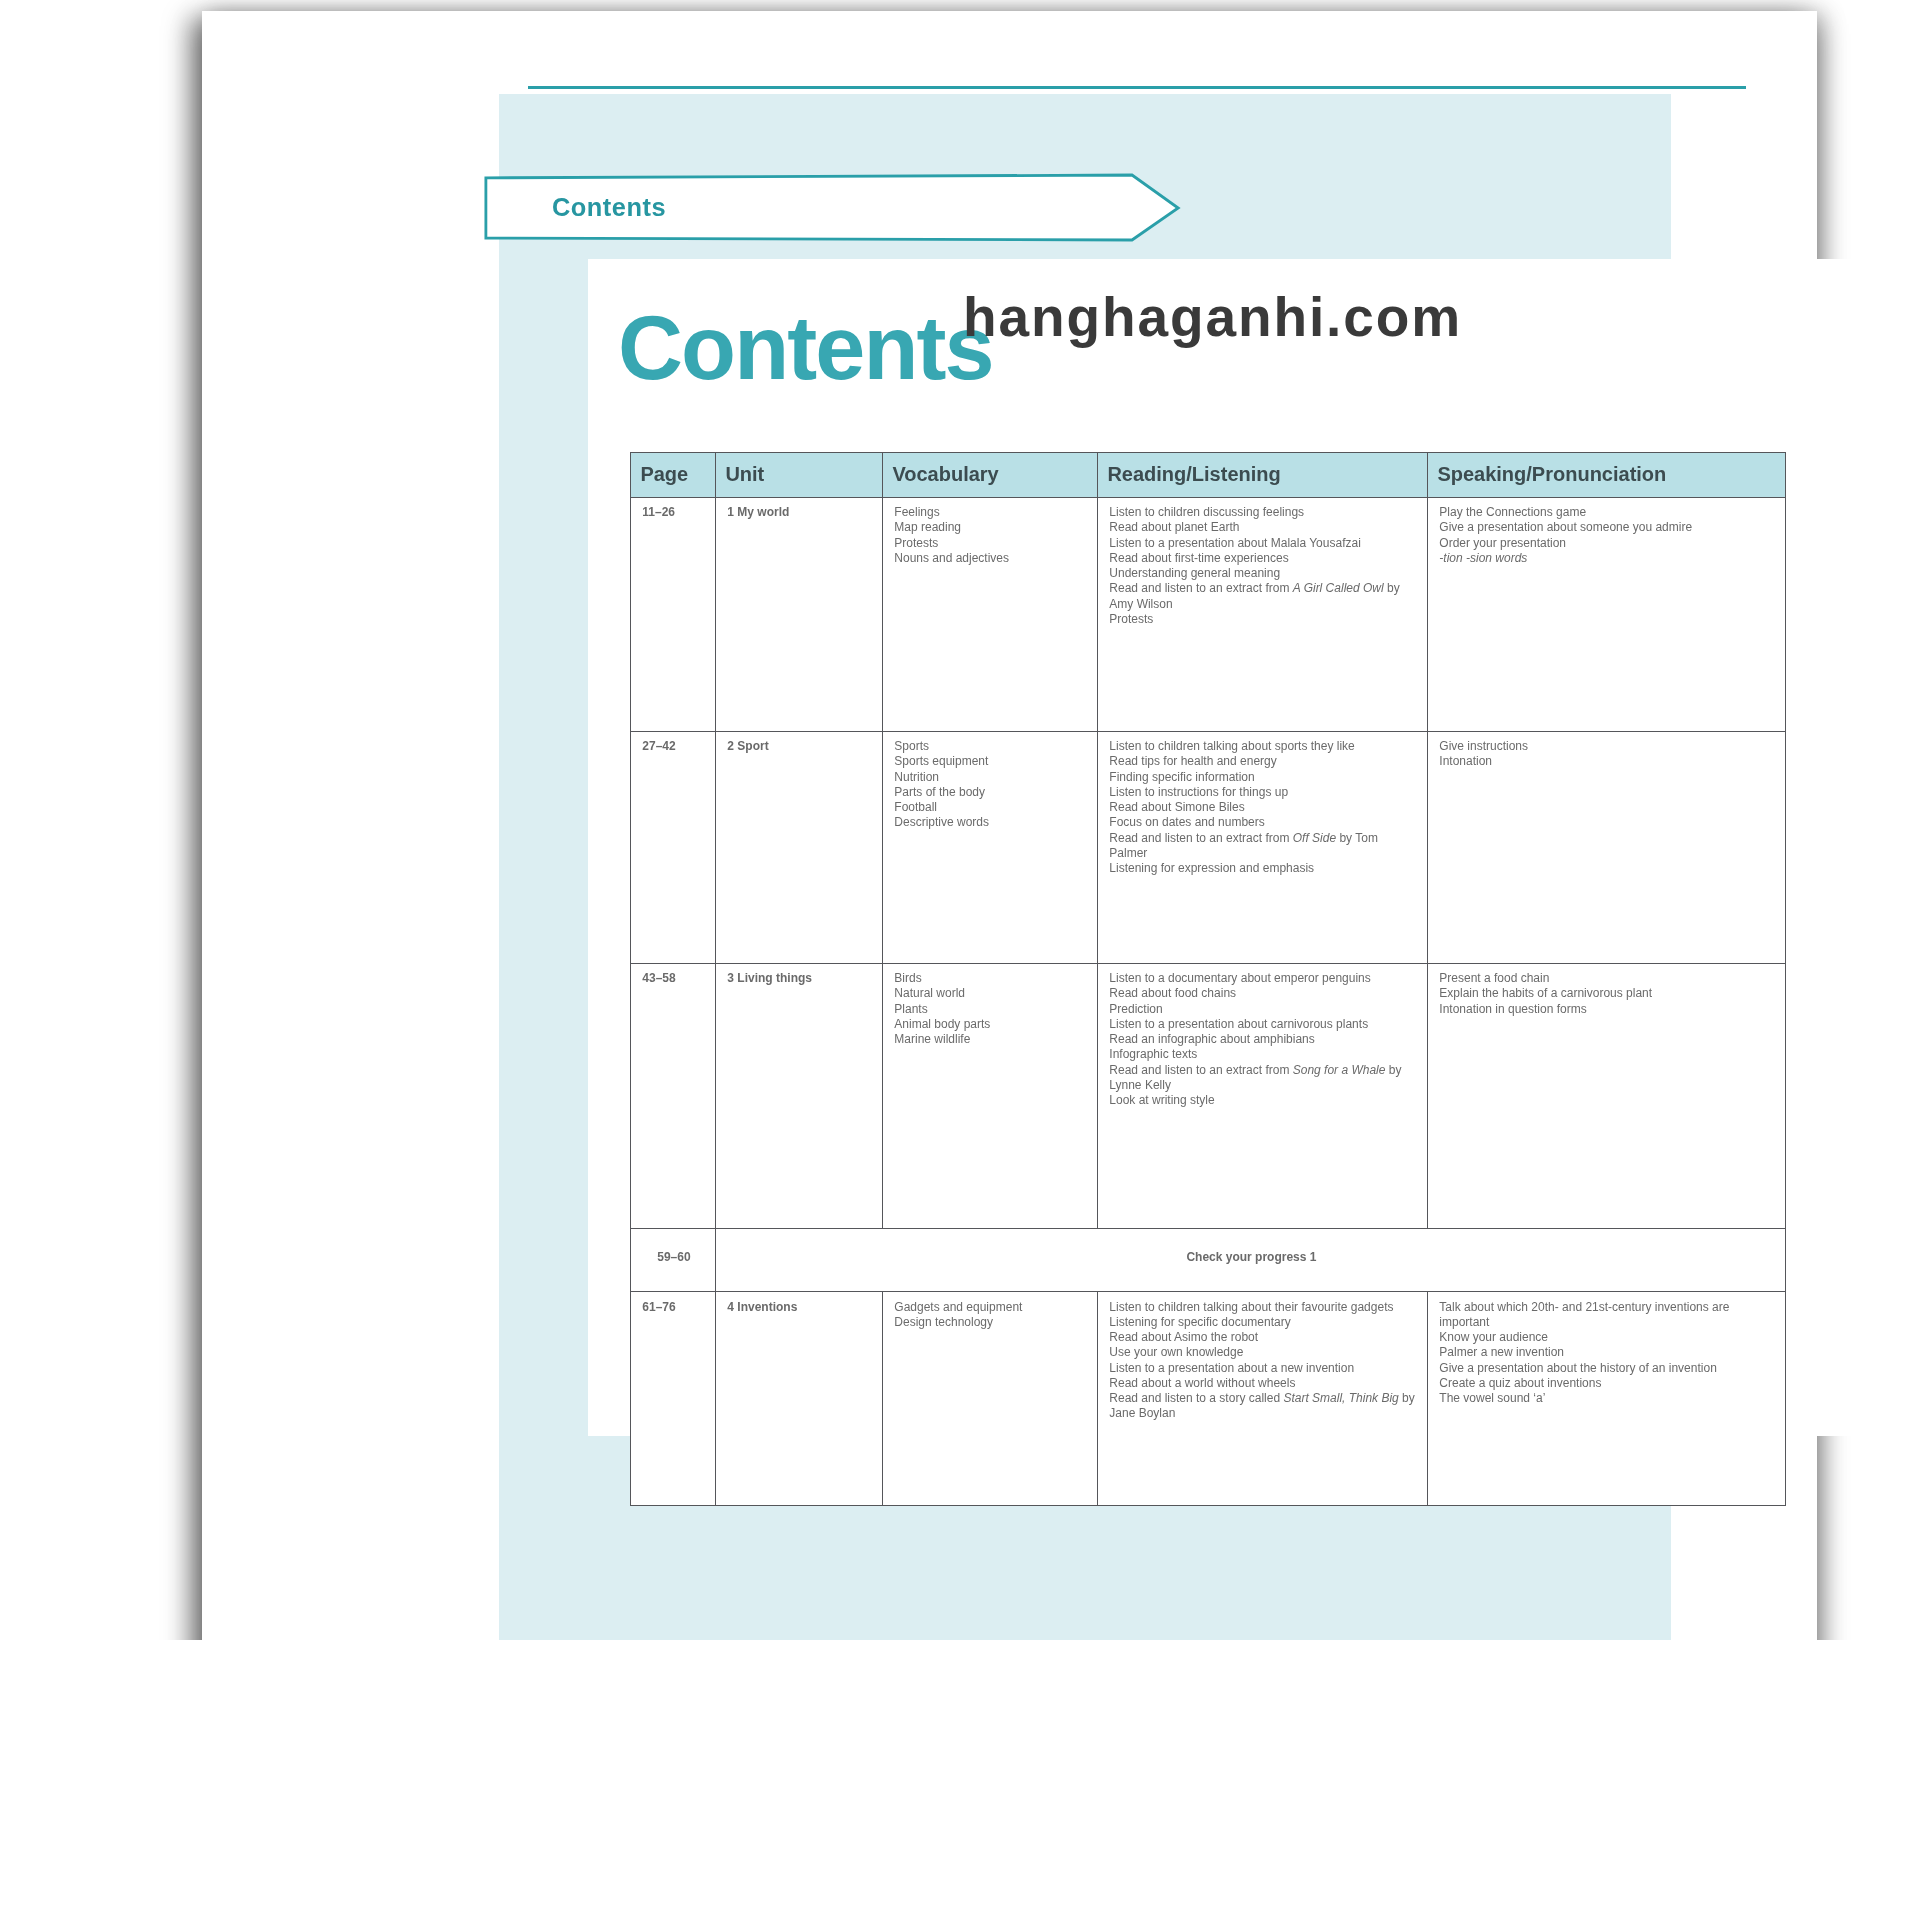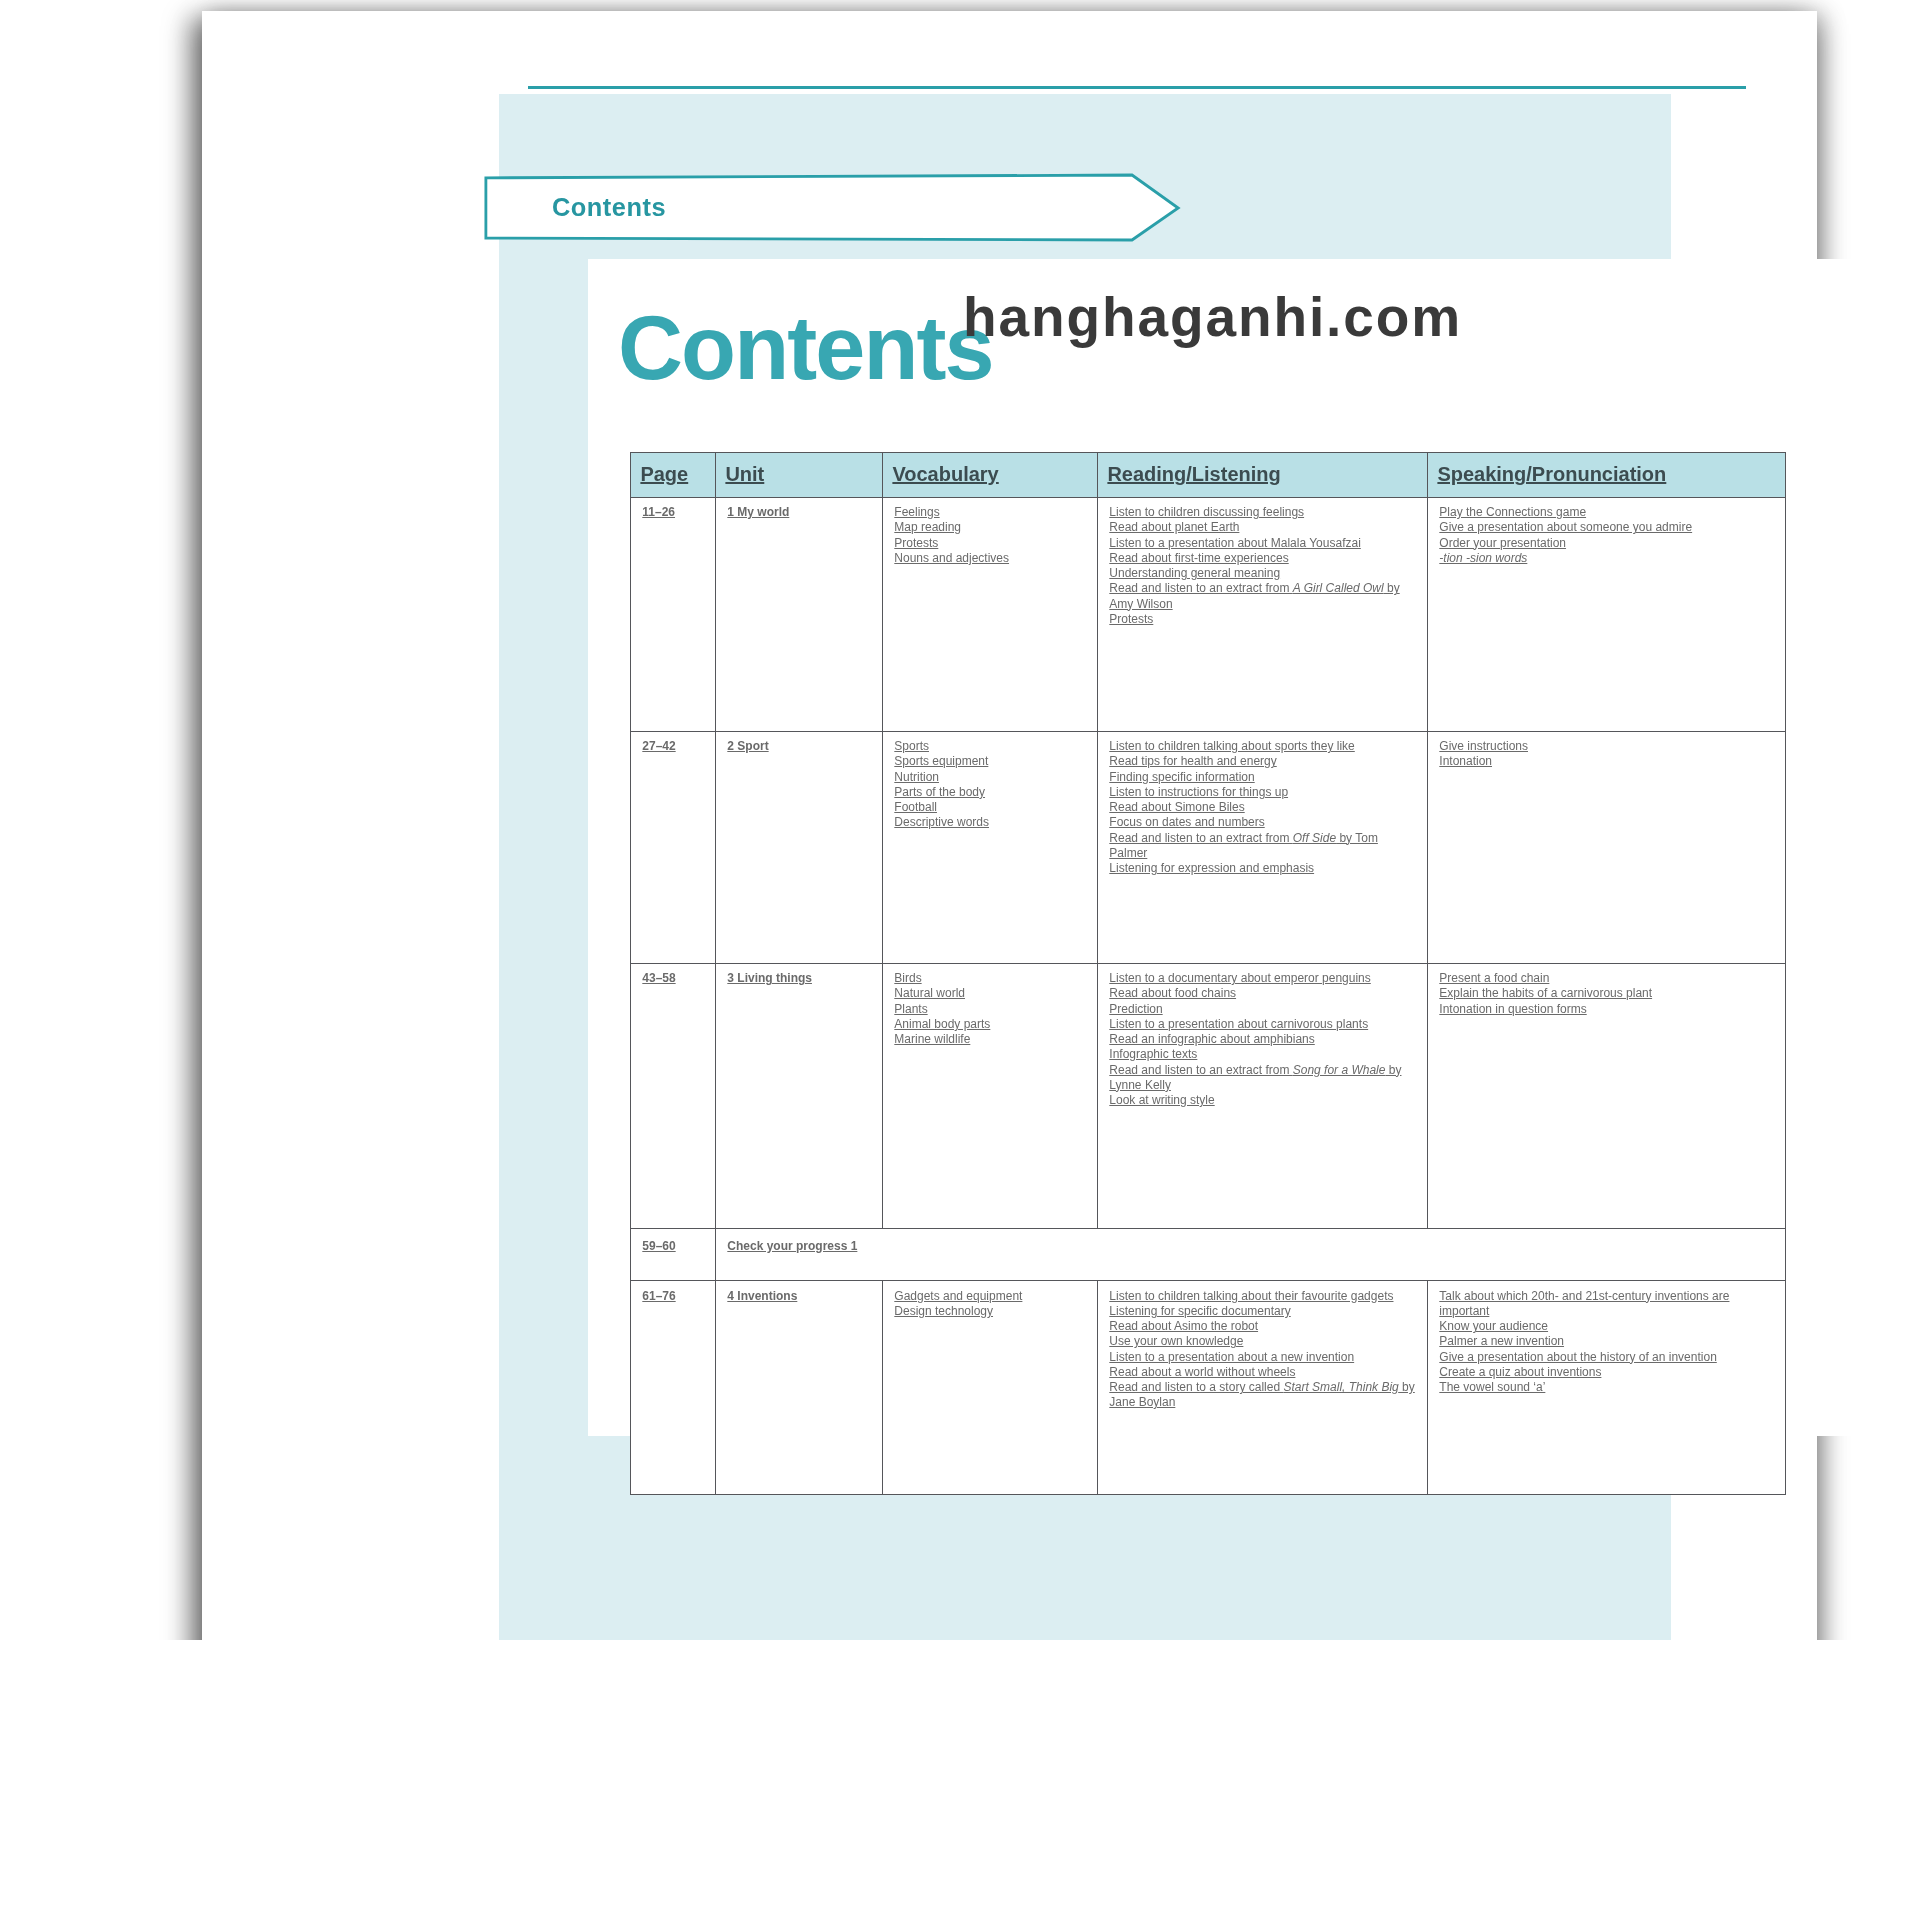--- a/index.html
+++ b/index.html
@@ -17,32 +17,32 @@
                 color:#2796a1;font-size:25.4px;font-weight:700;letter-spacing:0.5px;}
   
   .content-box{position:absolute;left:386px;top:248px;width:1285px;height:1177px;background:#ffffff;}
   .doc-title{position:absolute;left:30px;top:38px;font-size:90px;font-weight:700;color:#38a7b2;letter-spacing:-1.9px;}
   .watermark-top{position:absolute;left:375px;top:26px;font-size:55px;font-weight:700;color:#3a3a3a;letter-spacing:1.9px;}
   
   .toc-wrap{position:absolute;left:42px;top:193px;}
   table.toc{border-collapse:collapse;table-layout:fixed;width:1153px;background:#ffffff;}
   table.toc col.c0{width:85px} table.toc col.c1{width:167px} table.toc col.c2{width:215px}
   table.toc col.c3{width:330px} table.toc col.c4{width:358px}
-  table.toc th, table.toc td{border:1.5px solid #55565a;vertical-align:top;text-align:left;text-decoration:underline;}
+  table.toc th, table.toc td{border:1.5px solid #55565a;vertical-align:top;text-align:left;}
   table.toc th{background:#b9e0e6;color:#3c4c50;font-size:20px;font-weight:700;
                padding:4.7px 9.4px;height:34px;vertical-align:middle;}
   table.toc td{padding:7.5px 9.4px 7.5px 11.3px;font-size:12px;color:#6a6a6a;line-height:1.27;}
   td.page-cell, td.unit-cell{font-weight:700;color:#4f4f4f;font-size:18px;}
   td.progress-cell{font-weight:700;color:#4f4f4f;font-size:18.4px;vertical-align:middle;}
   .cell-line{margin:0;}
   .it{font-style:italic;}
   table.toc tbody tr:nth-child(1) td{height:218px}
   table.toc tbody tr:nth-child(2) td{height:216px}
   table.toc tbody tr:nth-child(3) td{height:249px}
-  table.toc tbody tr:nth-child(4) td{height:36px;padding-top:10px;padding-bottom:5.6px;}
+  table.toc tbody tr:nth-child(4) td{height:36px;padding-top:21px;padding-bottom:5.6px;text-align:center;}
   table.toc tbody tr:nth-child(5) td{height:198px}
   
   .page-num{position:absolute;left:341px;top:1665px;font-size:40px;color:#e0614b;font-weight:500;}
   .chev{position:absolute;left:422px;top:1678px;width:19px;height:19px;display:inline-block;
         border-top:3.8px solid #e0614b;border-right:3.8px solid #e0614b;border-radius:2.8px;
         transform:rotate(45deg);}
   .watermark-bottom{position:absolute;left:0;top:1829px;width:100%;text-align:center;
                     font-size:73px;font-weight:700;color:#3e3e3e;letter-spacing:1.9px;}
   .bottom-shade{position:absolute;left:0;top:1913px;width:100%;height:15px;
                 background:linear-gradient(#c9c9c9,#8f8f8f);}

